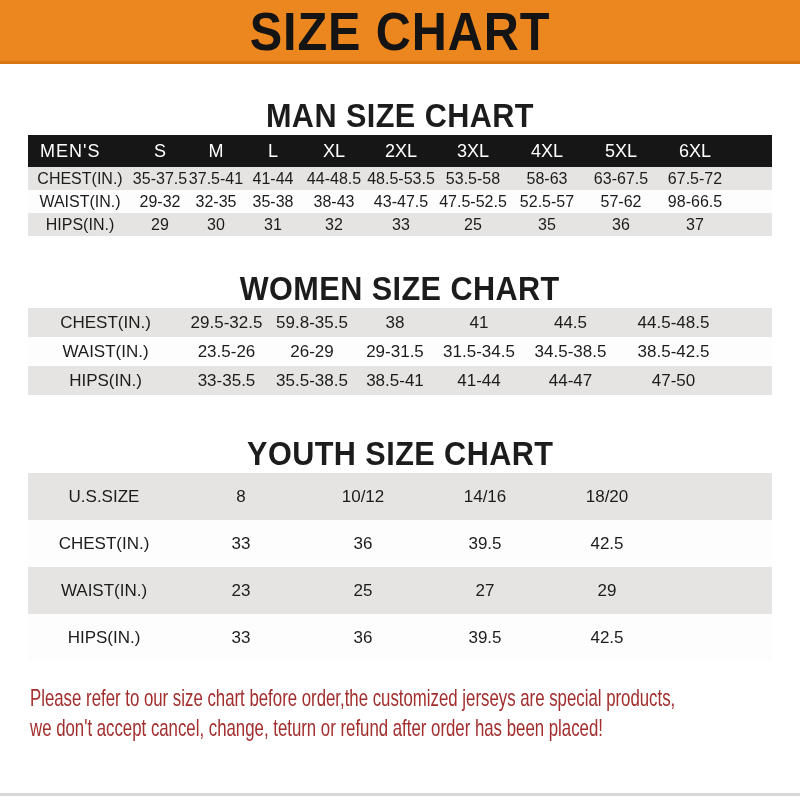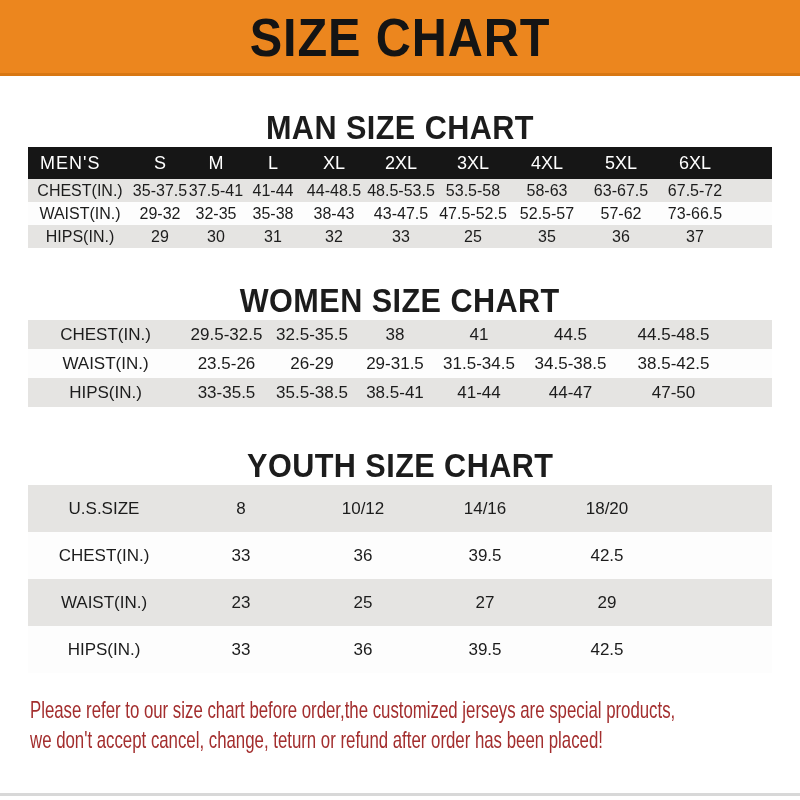--- a/index.html
+++ b/index.html
@@ -8,21 +8,21 @@
     --bar_bg:#161616;
     --row_gray:#E5E4E2;
     --row_white:#FDFDFD;
     --footer_red:#A32E2E;
     --text_dark:#1C1C1C;
   }
   *{margin:0;padding:0;box-sizing:border-box;}
   html,body{width:800px;height:800px;background:#fff;overflow:hidden;
     font-family:"Liberation Sans","DejaVu Sans",sans-serif;color:var(--text_dark);}
 
-  .banner{height:76px;background:var(--banner_bg);border-bottom:3px solid var(--banner_border);
+  .banner{height:64px;background:var(--banner_bg);border-bottom:3px solid var(--banner_border);
     display:flex;align-items:center;justify-content:center;}
   .banner-title{display:inline-block;font-size:54px;font-weight:800;letter-spacing:1px;
     color:#141414;transform:scaleX(0.9);white-space:nowrap;}
 
   .section-heading{text-align:center;font-weight:800;font-size:34px;line-height:40px;}
   .section-heading>span{display:inline-block;transform:scaleX(0.9);white-space:nowrap;letter-spacing:0.5px;}
   .h-man{margin-top:31px;}
   .h-women{margin-top:32px;}
   .h-youth{margin-top:38px;}
 
@@ -113,21 +113,21 @@
   <tr class="data-row row-white">
     <td>WAIST(IN.)</td>
     <td>29-32</td>
     <td>32-35</td>
     <td>35-38</td>
     <td>38-43</td>
     <td>43-47.5</td>
     <td>47.5-52.5</td>
     <td>52.5-57</td>
     <td>57-62</td>
-    <td>73-66.5</td>
+    <td>98-66.5</td>
     <td></td>
   </tr>
   <tr class="data-row row-gray">
     <td>HIPS(IN.)</td>
     <td>29</td>
     <td>30</td>
     <td>31</td>
     <td>32</td>
     <td>33</td>
     <td>25</td>
@@ -151,21 +151,21 @@
       <col style="width:82px">
     <col style="width:86px">
       <col style="width:97px">
       <col style="width:109px">
       <col style="width:44px">
   </colgroup>
   <tbody>
   <tr class="data-row row-gray">
     <td>CHEST(IN.)</td>
     <td>29.5-32.5</td>
-    <td>32.5-35.5</td>
+    <td>59.8-35.5</td>
     <td>38</td>
     <td>41</td>
     <td>44.5</td>
     <td>44.5-48.5</td>
     <td></td>
   </tr>
   <tr class="data-row row-white">
     <td>WAIST(IN.)</td>
     <td>23.5-26</td>
     <td>26-29</td>

